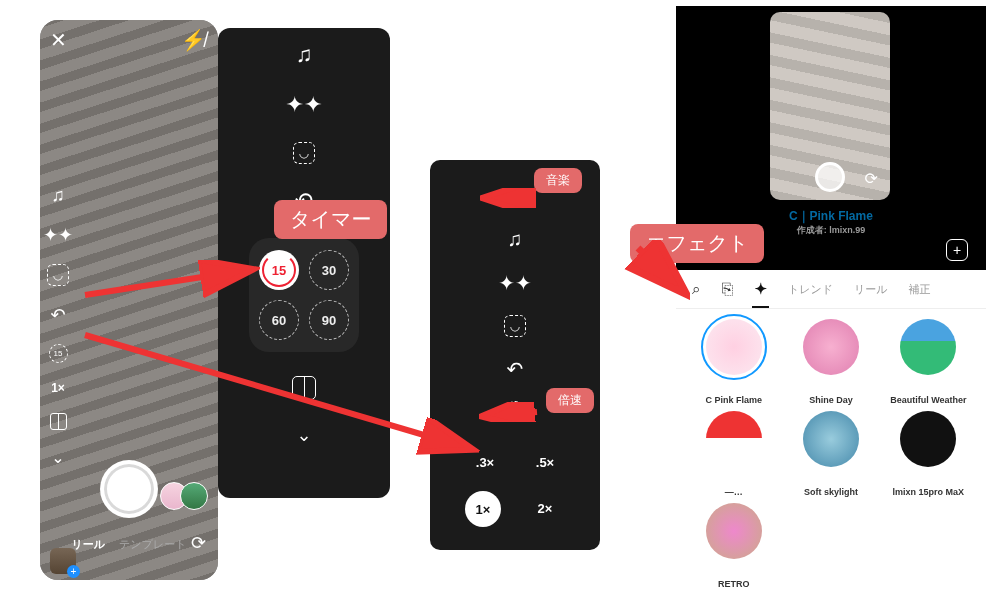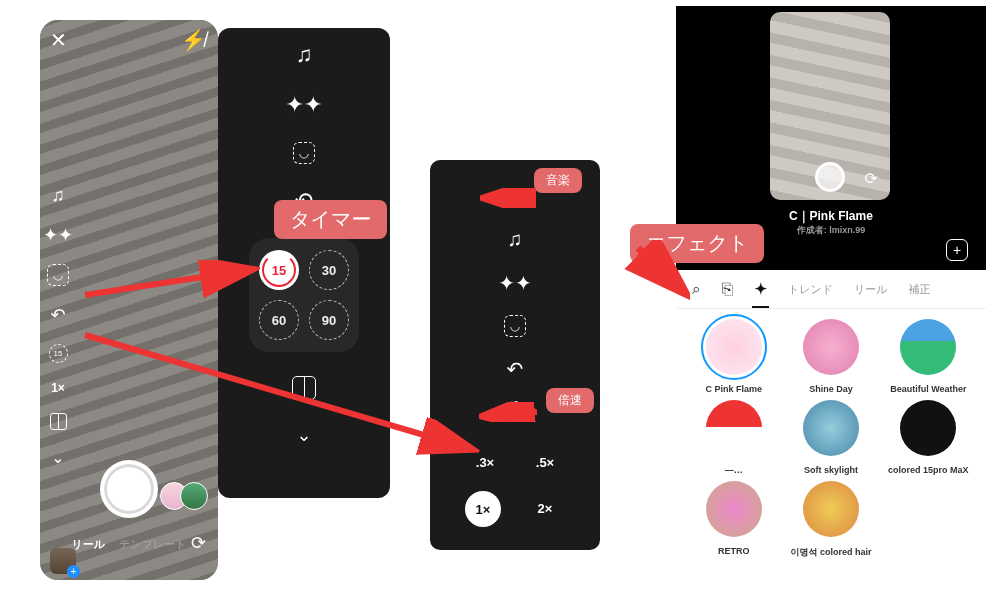--- a/index.html
+++ b/index.html
@@ -76,32 +76,32 @@
   .arr-speed{left:479px;top:402px;width:64px;height:20px;}
   .arr-effect{left:600px;top:240px;width:90px;height:60px;}
 
   
   .p4{position:absolute; left:676px; top:6px; width:310px; height:264px; background:#000;}
   .p4-preview{position:absolute; left:94px; top:6px; width:120px; height:188px; border-radius:10px; overflow:hidden; background:
     repeating-linear-gradient(12deg,#b7b2ac 0 10px,#cfc9c3 10px 22px);
   }
   .p4-preview .sh{position:absolute;left:50%;bottom:8px;transform:translateX(-50%);width:30px;height:30px;border:3px solid #fff;border-radius:50%;background:rgba(255,255,255,.7);}
   .p4-preview .sw{position:absolute;right:12px;bottom:12px;color:#fff;font-size:16px;}
-  .p4-title{position:absolute;left:0;right:0;top:202px;text-align:center;color:#ffffff;font-size:12px;font-weight:600;}
+  .p4-title{position:absolute;left:0;right:0;top:202px;text-align:center;color:#0369a1;font-size:12px;font-weight:600;}
   .p4-sub{position:absolute;left:0;right:0;top:218px;text-align:center;color:#999;font-size:9px;font-weight:bold;}
   .p4-book{position:absolute;left:26px;top:237px;color:#fff;font-size:16px;}
   .p4-add{position:absolute;right:18px;top:233px;width:22px;height:22px;border:1.6px solid #fff;border-radius:6px;color:#fff;font-size:14px;display:flex;align-items:center;justify-content:center;}
 
   .p5{position:absolute; left:676px; top:270px; width:310px; height:322px; background:#fff; }
   .p5-tabs{display:flex;align-items:center;gap:21px;padding:10px 16px;font-size:11px;color:#999;border-bottom:1px solid #eee;}
   .p5-tabs .tic{font-size:15px;color:#333;}
   .p5-tabs .tact{color:#111;font-weight:600;position:relative;}
   .p5-tabs .tact:after{content:"";position:absolute;left:-2px;right:-2px;bottom:-10px;height:2px;background:#111;}
   .ef-grid{display:grid;grid-template-columns:repeat(3,1fr);gap:6px 6px;padding:10px 12px;}
-  .ef{display:flex;flex-direction:column;align-items:center;gap:9px;}
+  .ef{display:flex;flex-direction:column;align-items:center;gap:20px;}
   .ef .circ{width:56px;height:56px;border-radius:50%;}
   .ef.sel .circ{outline:2px solid #19f;outline-offset:3px;border-radius:50%;}
   .ef .lbl{font-size:9px;color:#333;font-weight:600;text-align:center;}
   .c-pink{background:radial-gradient(circle at 50% 50%,#ffd0e2,#fce9f1);}
   .c-weather{background:linear-gradient(#4aa3e0 40%,#3b7 40%);}
   .c-shine{background:radial-gradient(circle,#f7b0d0,#e07fb0);}
   .c-red{background:linear-gradient(#e33 48%,#fff 48%);}
   .c-sky{background:radial-gradient(circle,#9cd,#48a);}
   .c-apple{background:#111;}
   .c-apple:before{content:"";color:#0f0;}
@@ -219,29 +219,25 @@
     <div class="ef">
         <div class="circ c-red"></div>
         <div class="lbl">—…</div>
       </div>
     <div class="ef">
         <div class="circ c-sky"></div>
         <div class="lbl">Soft skylight</div>
       </div>
     <div class="ef">
         <div class="circ c-apple"></div>
-        <div class="lbl">colored 15pro MaX</div>
+        <div class="lbl">lmixn 15pro MaX</div>
       </div>
     <div class="ef">
         <div class="circ c-retro"></div>
         <div class="lbl">RETRO</div>
-      </div>
-    <div class="ef">
-        <div class="circ c-hair"></div>
-        <div class="lbl">이명석  colored hair</div>
       </div>
   </div>
 </div>
 
 <div class="label label-timer">タイマー</div>
 <div class="label small label-music">音楽</div>
 <div class="label small label-speed">倍速</div>
 <div class="label label-effect">エフェクト</div>
 
 <svg class="arrow arr1" viewBox="0 0 180 40">

